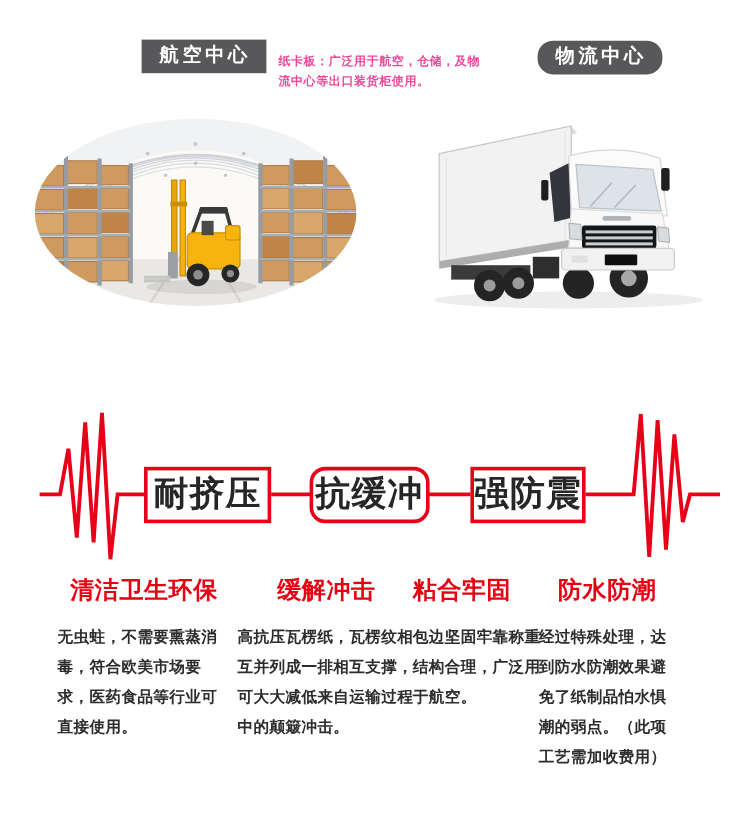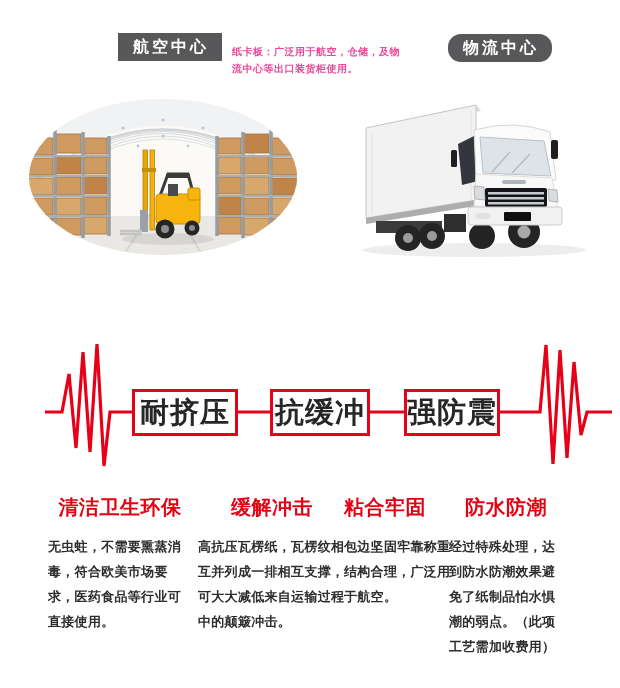--- a/index.html
+++ b/index.html
@@ -12,32 +12,32 @@
   .badge-left{left:118px;top:33px;}
   .badge-right{left:448px;top:34px;border-radius:13px;}
   .usage-desc{position:absolute;left:232px;top:33px;width:178px;font-size:10px;
               font-weight:bold;color:#ec4899;line-height:1.7;letter-spacing:0.5px;}
 
   
   .warehouse{position:absolute;left:28px;top:98px;width:270px;height:158px;}
   .truck{position:absolute;left:352px;top:88px;width:246px;height:178px;}
 
   
-  .band{position:absolute;left:12px;top:340px;width:548px;height:132px;padding-left:44px;}
+  .band{position:absolute;left:0;top:340px;width:548px;height:132px;padding-left:44px;}
   .band svg.ecg{position:absolute;left:0;top:0;width:620px;height:132px;}
   .feature-box{position:absolute;top:49px;height:41px;background:#ffffff;border:3px solid #e60018;
                color:#262626;font-weight:bold;font-size:29px;line-height:41px;text-align:center;
                letter-spacing:1px;}
   .fb1{left:120px;width:100px;}
-  .fb2{left:258px;width:94px;}
+  .fb2{left:258px;width:94px;border-radius:13px;}
   .fb3{left:392px;width:90px;}
 
   
   .col{position:absolute;top:478px;}
-  .col h3{margin:16px 0 13px 0;color:#e60012;font-size:20px;font-weight:bold;letter-spacing:0.5px;}
+  .col h3{margin:0 0 13px 0;color:#e60012;font-size:20px;font-weight:bold;letter-spacing:0.5px;}
   .col p{margin:0;color:#2d2d2d;font-size:13px;font-weight:bold;line-height:25px;letter-spacing:0.3px;}
   .c1{left:48px;width:144px;}
   .c2{left:198px;width:148px;}
   .c3{left:344px;width:114px;}
   .c4{left:449px;width:114px;}
   .c1 h3,.c2 h3,.c4 h3{text-align:center;}
   .c3 h3{text-align:left;}
 </style>
 </head>
 <body>

